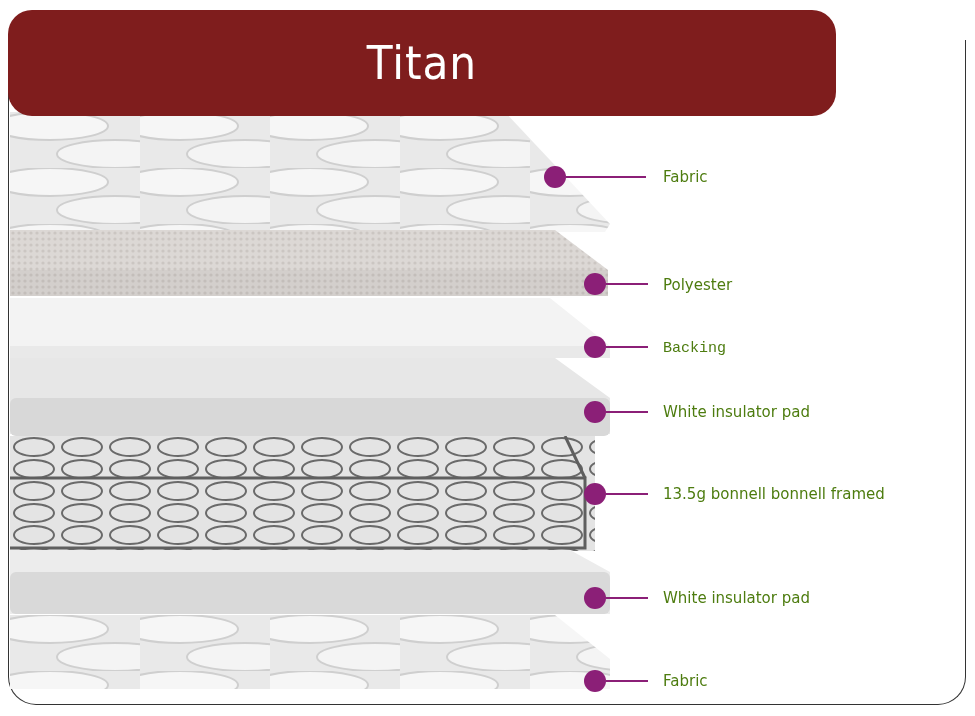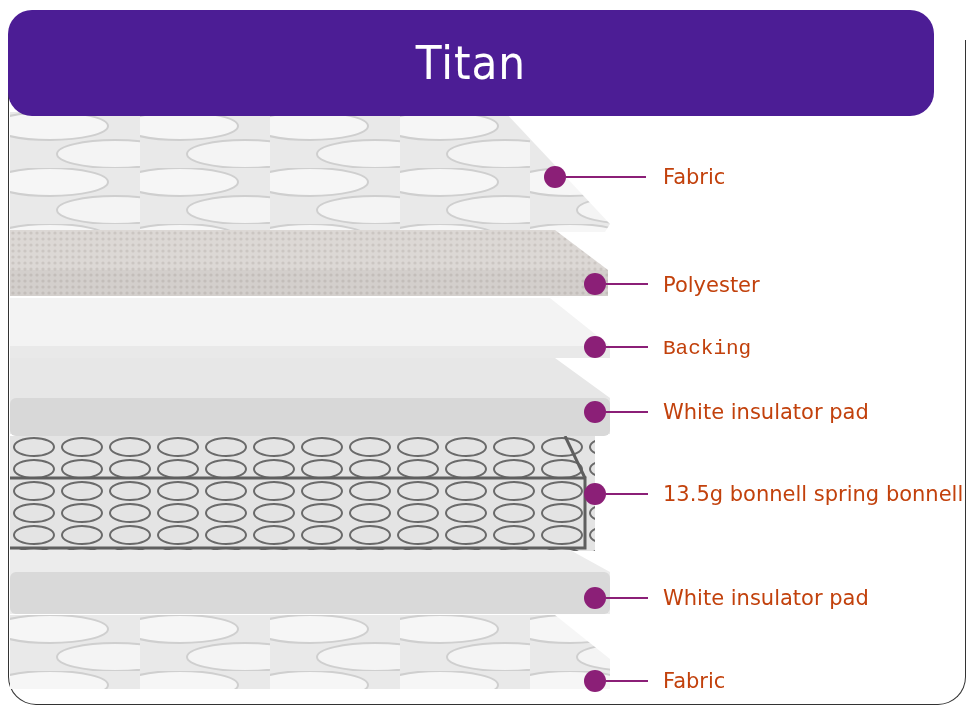--- a/index.html
+++ b/index.html
@@ -4,22 +4,22 @@
   <style>
     html, body { margin: 0; padding: 0; background: #ffffff; }
     body { width: 975px; height: 716px; position: relative; overflow: hidden; font-family: "Liberation Sans", sans-serif; }
 
     .frame {
       position: absolute; left: 8px; top: 40px; width: 956px; height: 664px;
       border: 1.5px solid #333333; border-radius: 0 0 28px 28px; border-top: none;
       background: #ffffff; overflow: hidden;
     }
     .header {
-      position: absolute; left: 8px; top: 10px; width: 926px; height: 106px;
-      background: #4c1d95; border-radius: 24px; z-index: 5;
+      position: absolute; left: 8px; top: 10px; width: 828px; height: 106px;
+      background: #7f1d1d; border-radius: 24px; z-index: 5;
       display: flex; align-items: center; justify-content: center;
     }
     .header-title {
       color: #ffffff; font-family: "DejaVu Sans", sans-serif; font-weight: 200;
       font-size: 46px; letter-spacing: 1px; font-weight: normal;
       transform: scaleX(0.92);
     }
 
     .layer { position: absolute; left: 10px; z-index: 2; }
     .layer svg { display: block; }
@@ -27,21 +27,21 @@
     .marker {
       position: absolute; z-index: 6; display: flex; align-items: center;
     }
     .dot {
       width: 22px; height: 22px; border-radius: 50%; background: #8b1f77;
       flex: 0 0 auto;
     }
     .line { width: 42px; height: 2px; background: #8b1f77; flex: 0 0 auto; }
     .label {
       position: absolute; z-index: 6; font-family: "DejaVu Sans", sans-serif;
-      font-size: 21px; color: #c2410c; white-space: nowrap; transform: translateY(-50%);
+      font-size: 15px; color: #4d7c0f; white-space: nowrap; transform: translateY(-50%);
     }
   </style>
 </head>
 <body>
 
 <div class="frame"></div>
 
 <div class="header">
   <span class="header-title">Titan</span>
 </div>
@@ -140,15 +140,15 @@
 </div>
 <div class="marker" style="left:584px; top:670px;">
   <span class="dot"></span>
   <span class="line"></span>
 </div>
 
 <span class="label" style="left:663px; top:177px;">Fabric</span>
 <span class="label" style="left:663px; top:285px;">Polyester</span>
 <span class="label" style="left:663px; top:348px;font-family:Liberation Mono, monospace;">Backing</span>
 <span class="label" style="left:663px; top:412px;">White insulator pad</span>
-<span class="label" style="left:663px; top:494px;">13.5g bonnell spring bonnell</span>
+<span class="label" style="left:663px; top:494px;">13.5g bonnell bonnell framed</span>
 <span class="label" style="left:663px; top:598px;">White insulator pad</span>
 <span class="label" style="left:663px; top:681px;">Fabric</span>
 
 </body></html>

